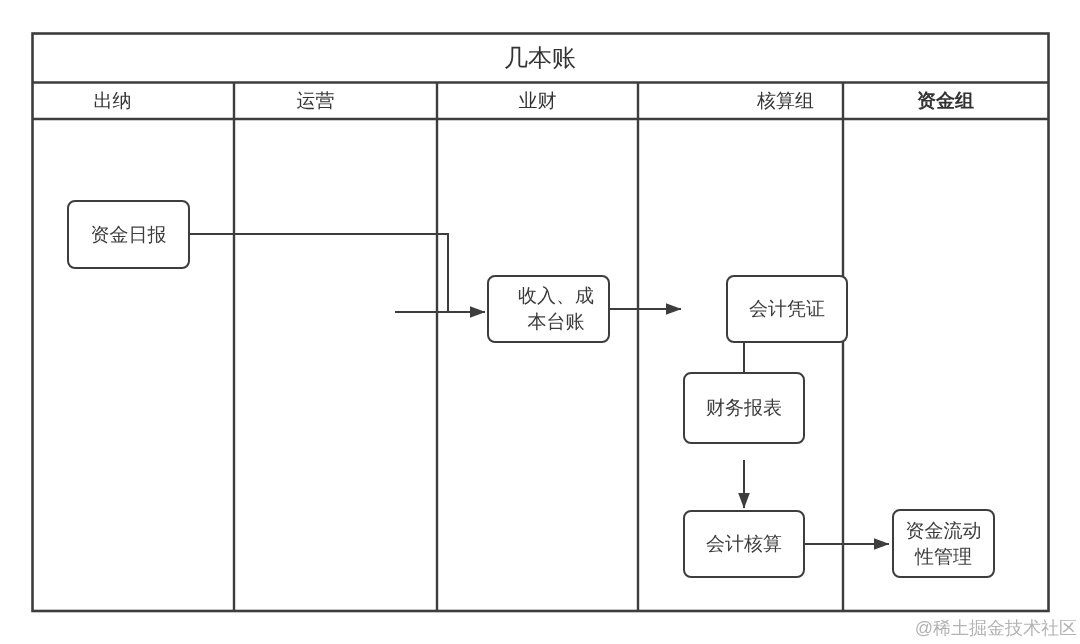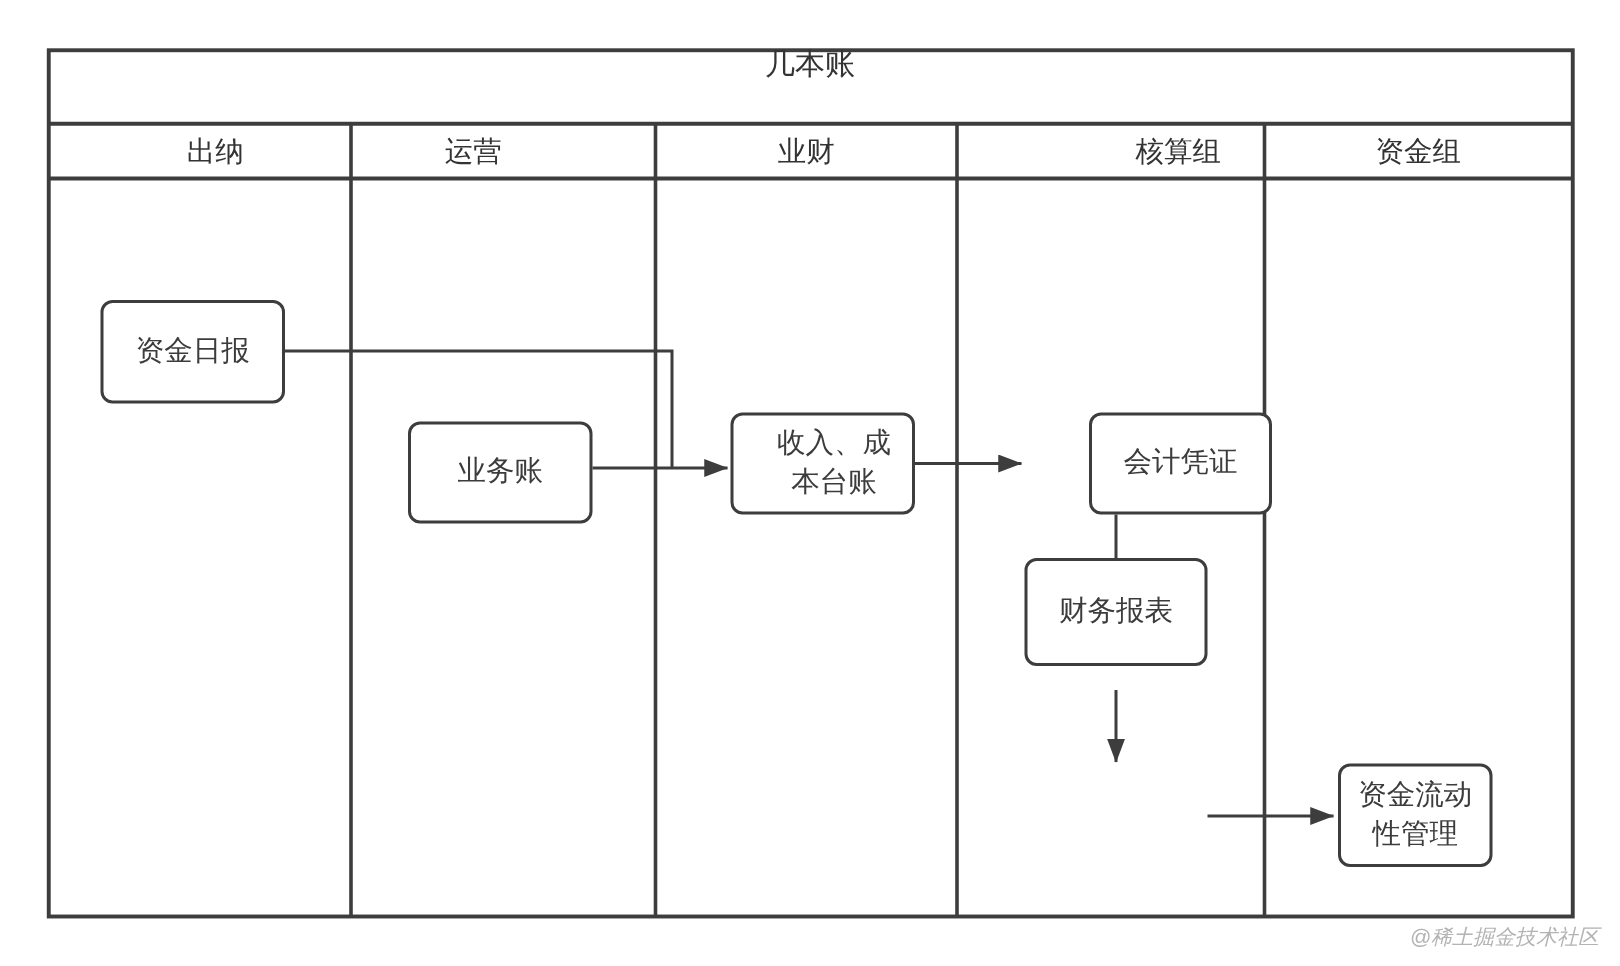--- a/index.html
+++ b/index.html
@@ -7,55 +7,55 @@
     position: relative;
     width: 1080px;
     height: 644px;
     background: #ffffff;
     font-family: "Liberation Sans", sans-serif;
     color: #3a3a3a;
     overflow: hidden;
   }
   svg.wires { position: absolute; left: 0; top: 0; width: 1080px; height: 644px; }
   .title-band {
-    position: absolute; left: 32px; top: 18px; width: 1016px; height: 49px;
+    position: absolute; left: 32px; top: 33px; width: 1016px; height: 49px;
     display: flex; align-items: center; justify-content: center;
-    font-size: 20px; color: #333333;
+    font-size: 24px; color: #333333;
   }
   .lane-header {
     position: absolute; top: 82px; height: 37px;
     display: flex; align-items: center; justify-content: center;
     font-size: 19px; color: #333333;
   }
-  .lh-0 { left: 32px;  width: 161px; padding-left: 31px; }
+  .lh-0 { left: 32px;  width: 161px; }
   .lh-1 { left: 234px; width: 163px; }
   .lh-2 { left: 437px; width: 201px; }
   .lh-3 { left: 638px; width: 205px; margin-left: 45px; }
-  .lh-4 { left: 843px; width: 205px; }
+  .lh-4 { left: 843px; width: 205px; font-weight: bold; }
   .node {
     position: absolute; box-sizing: border-box;
     background: #ffffff;
     border: 2px solid #3d3d3d;
     border-radius: 8px;
     display: flex; flex-direction: column;
     align-items: center; justify-content: center;
     font-size: 19px; line-height: 26px; color: #3c3c3c;
     text-align: right;
   }
   .node span { display: block; }
   .n-funds    { left: 67px;  top: 200px; width: 123px; height: 69px; }
   .n-business { left: 272px; top: 281px; width: 123px; height: 68px; }
   .n-income   { left: 487px; top: 275px; width: 123px; height: 68px; padding-left: 15px; }
   .n-voucher  { left: 683px; top: 275px; width: 122px; height: 68px; margin-left: 43px; }
   .n-report   { left: 683px; top: 372px; width: 122px; height: 72px; }
   .n-verify   { left: 683px; top: 510px; width: 122px; height: 68px; }
   .n-liquid   { left: 892px; top: 509px; width: 103px; height: 69px; }
   .watermark {
-    position: absolute; top: 616px; right: 14px;
-    font-size: 14px; color: #b3b3b3; font-style: italic;
+    position: absolute; top: 616px; right: 3px;
+    font-size: 18px; color: #b3b3b3;
   }
 </style>
 </head>
 <body>
 
 <div class="stage">
 
   <svg class="wires" viewBox="0 0 1080 644">
     <defs>
       <marker id="arrow" viewBox="0 0 16 12" markerWidth="16" markerHeight="12" refX="15.5" refY="6" orient="auto" markerUnits="userSpaceOnUse">
@@ -84,37 +84,37 @@
   <div class="lane-header lh-0">出纳</div>
   <div class="lane-header lh-1">运营</div>
   <div class="lane-header lh-2">业财</div>
   <div class="lane-header lh-3">核算组</div>
   <div class="lane-header lh-4">资金组</div>
 
   <div class="node n-funds">
     <span>资金日报</span>
   </div>
 
-  <div class="node n-business">
-    <span>业务账</span>
-  </div>
 
   <div class="node n-income">
     <span>收入、成</span>
     <span>本台账</span>
   </div>
 
   <div class="node n-voucher">
     <span>会计凭证</span>
   </div>
 
   <div class="node n-report">
     <span>财务报表</span>
   </div>
 
+  <div class="node n-verify">
+    <span>会计核算</span>
+  </div>
 
   <div class="node n-liquid">
     <span>资金流动</span>
     <span>性管理</span>
   </div>
 
   <div class="watermark">@稀土掘金技术社区</div>
 
 </div>
 

